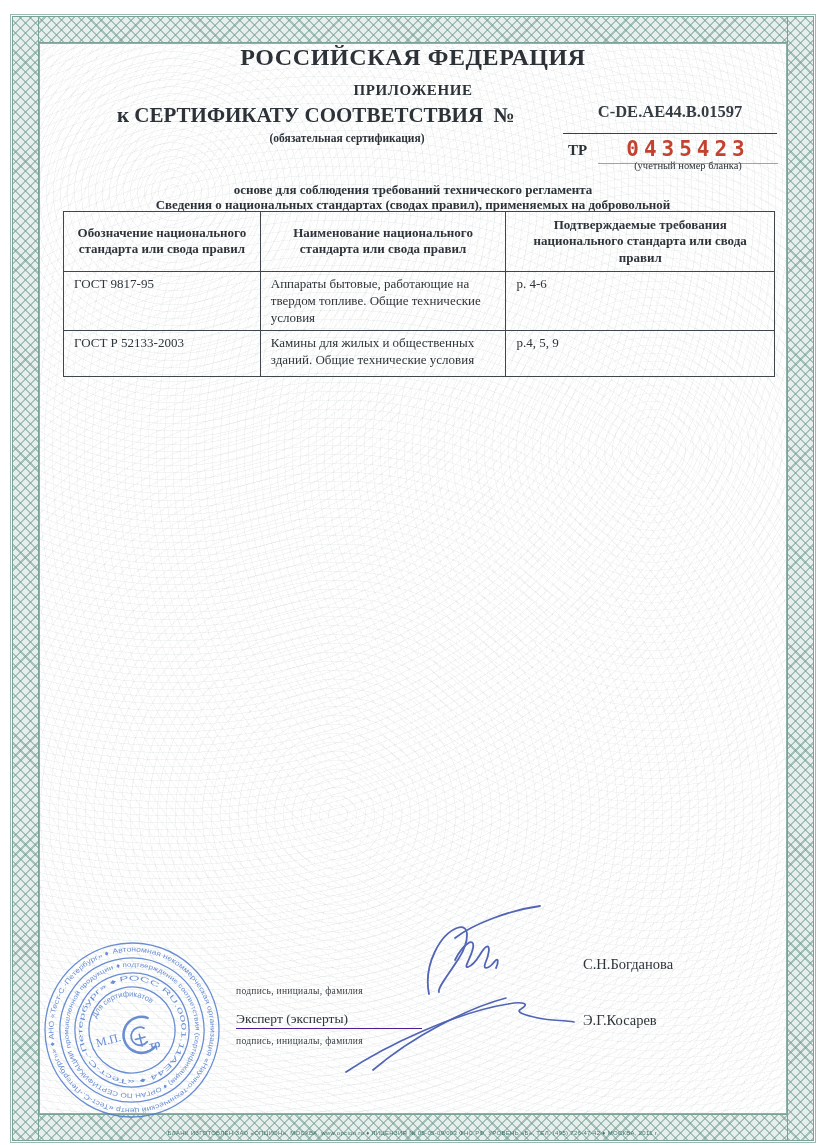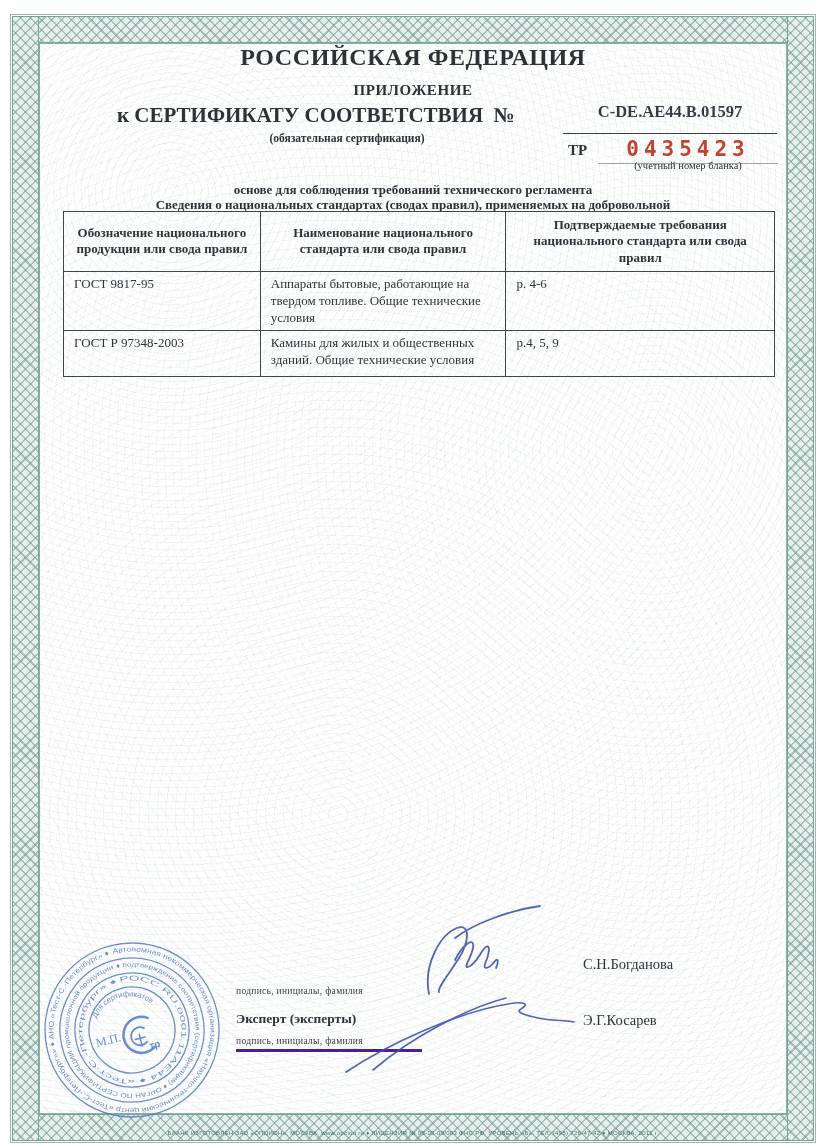--- a/index.html
+++ b/index.html
@@ -51,21 +51,21 @@
   table.std, table.std th, table.std td{border:1.2px solid #3f464c;}
   table.std th{font-weight:bold;text-align:center;vertical-align:middle;padding:5px 10px;line-height:1.25;}
   table.std td{vertical-align:top;padding:4px 10px;line-height:1.3;margin-top:20px;}
   tr.hdr{height:52px;} tr.r0{height:57px;} tr.r1{height:46px;}
 
   .sig-role-head{top:931px;left:236px;width:186px;font-size:13.5px;line-height:1.2;color:#2f343a;}
   .sig-role-head .justify-last{text-align:justify;text-align-last:justify;border-bottom:1px solid #394048;padding-bottom:2px;}
   .sig-caption-head{top:986px;left:236px;font-size:9.5px;letter-spacing:.3px;color:#3a4046;}
   .head-name{top:956px;left:583px;font-size:14.5px;color:#2f343a;}
   .sig-role-expert{top:1011px;left:236px;width:186px;font-size:13.5px;color:#2f343a;
-    border-bottom:3px solid #4c1d95;padding-bottom:22px;font-weight:bold;}
+    border-bottom:1px solid #4c1d95;padding-bottom:1px;}
   .sig-caption-expert{top:1036px;left:236px;font-size:9.5px;letter-spacing:.3px;color:#3a4046;}
   .expert-name{top:1012px;left:583px;font-size:14.5px;color:#2f343a;}
 
   .sig-svg{position:absolute;pointer-events:none;}
   .sig1{left:415px;top:898px;}
   .sig2{left:338px;top:992px;}
   .stamp{left:40px;top:938px;transform:rotate(-14deg);opacity:.82;}
 
   .imprint{bottom:9px;left:110px;right:110px;text-align:center;font-size:6px;
     letter-spacing:.3px;color:#44736a;z-index:3;font-family:"Liberation Sans", sans-serif;}
@@ -100,33 +100,33 @@
   </div>
 
   <table class="std">
     <colgroup>
         <col style="width:197px">
         <col style="width:246px">
         <col style="width:269px">
       </colgroup>
     <thead>
       <tr class="hdr">
-        <th>Обозначение национального продукции или свода правил</th>
+        <th>Обозначение национального стандарта или свода правил</th>
         <th>Наименование национального стандарта или свода правил</th>
         <th>Подтверждаемые требования национального стандарта или свода правил</th>
       </tr>
     </thead>
     <tbody>
       <tr class="r0">
         <td>ГОСТ 9817-95</td>
         <td>Аппараты бытовые, работающие на твердом топливе. Общие технические условия</td>
         <td>р. 4-6</td>
       </tr>
       <tr class="r1">
-        <td>ГОСТ Р 97348-2003</td>
+        <td>ГОСТ Р 52133-2003</td>
         <td>Камины для жилых и общественных зданий. Общие технические условия</td>
         <td>р.4, 5, 9</td>
       </tr>
     </tbody>
   </table>
 
   <div class="abs sig-caption-head">подпись, инициалы, фамилия</div>
   <div class="abs head-name">С.Н.Богданова</div>
 
   <svg class="sig-svg sig1" width="140" height="100" viewBox="0 0 140 100">

